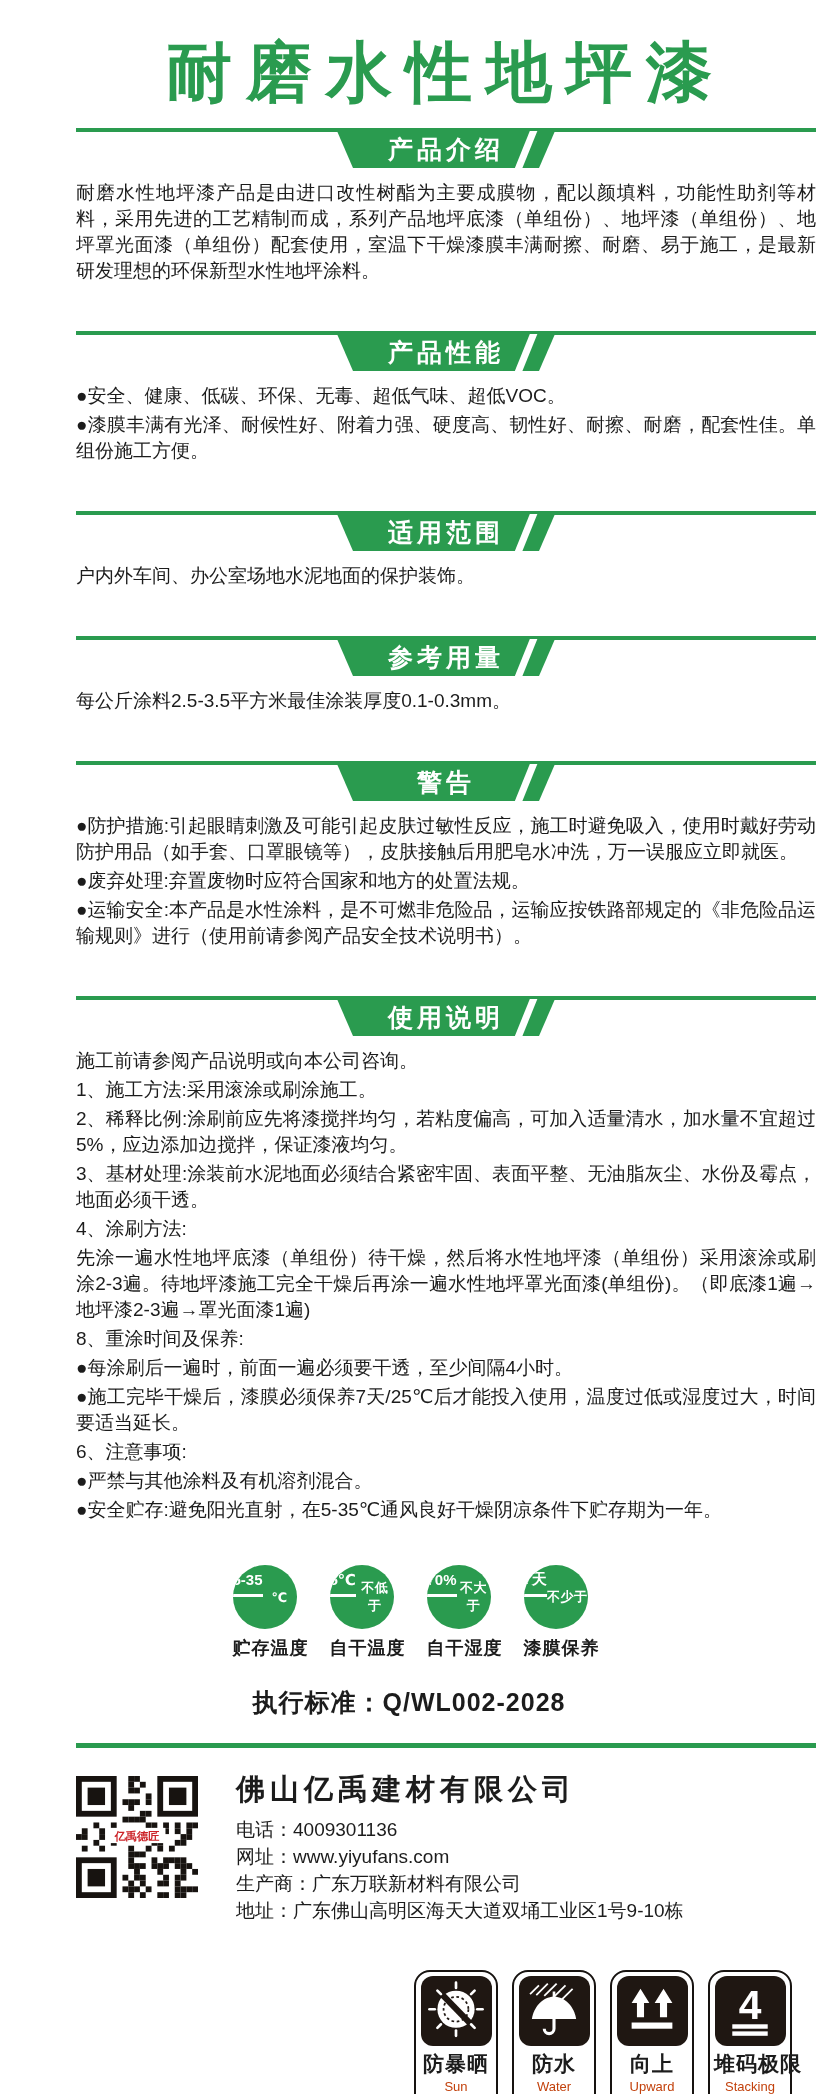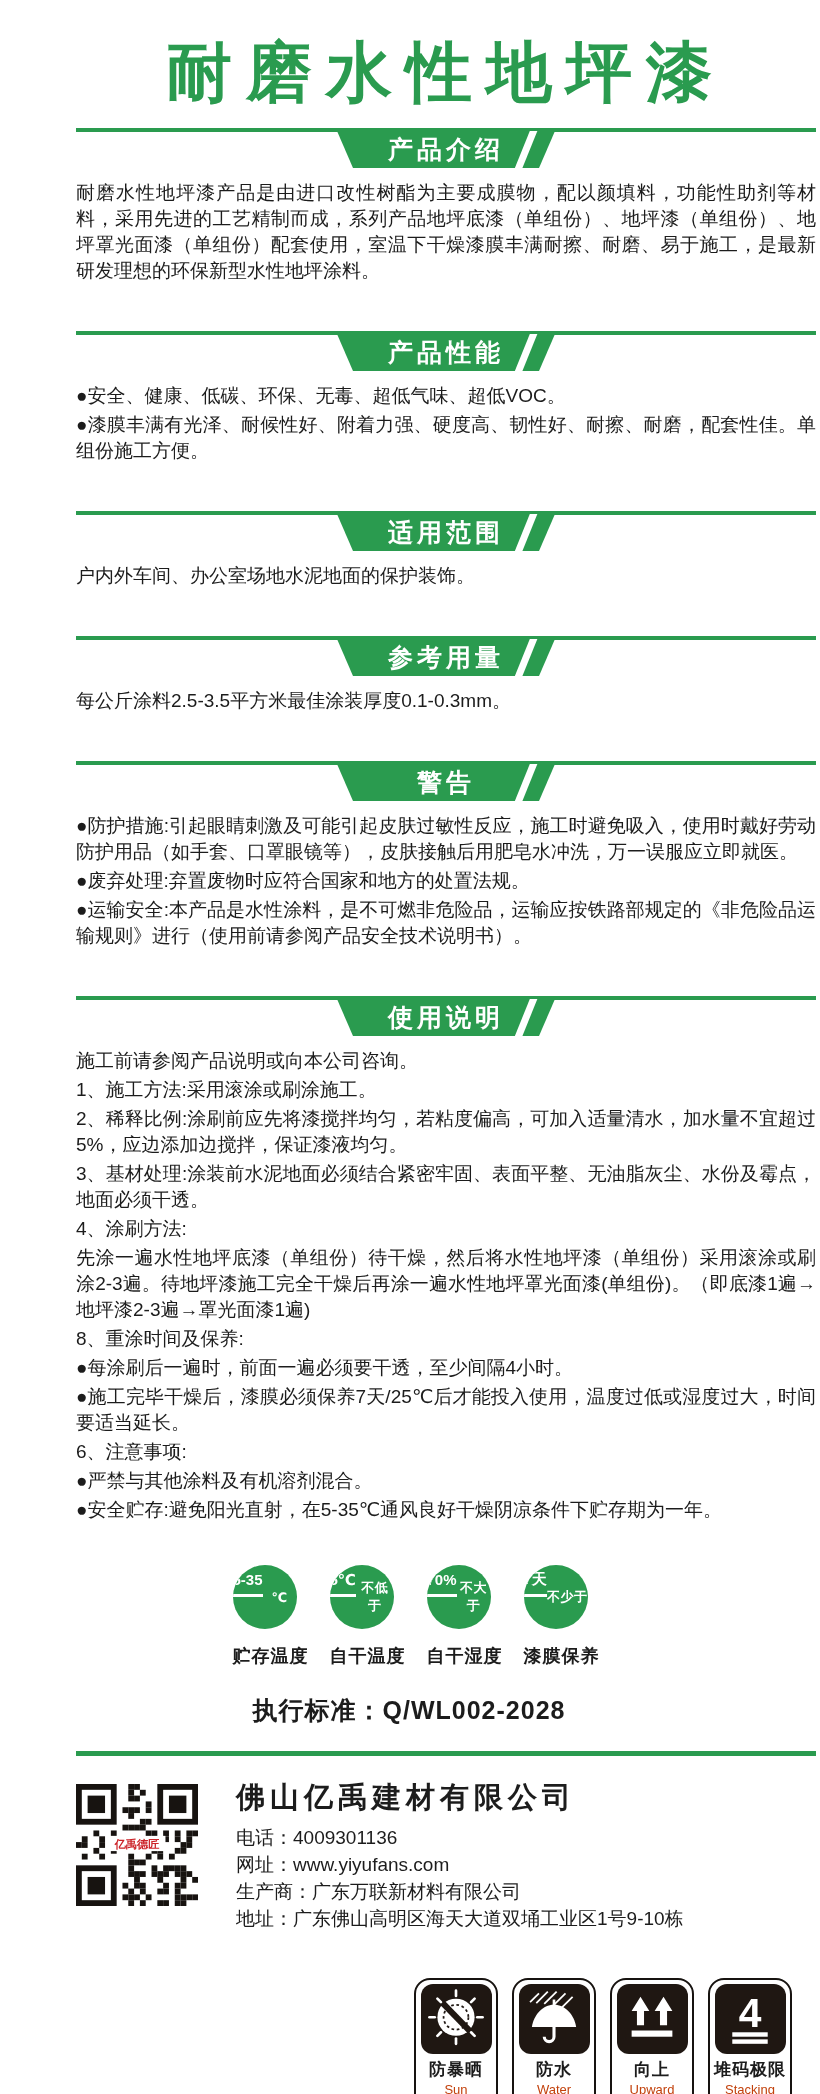--- a/index.html
+++ b/index.html
@@ -37,41 +37,41 @@
   .badges{display:flex;justify-content:center;gap:33px;margin:42px 72px 0 0;}
   .badge{width:64px;text-align:center;}
   .badge-circle{
     width:64px;height:64px;border-radius:50%;background:#2a9b4f;color:#fff;
     display:flex;flex-direction:row;overflow:hidden;
   }
   .b-top{height:29px;display:flex;align-items:center;justify-content:center;
     border-bottom:3px solid #fff;font-size:15px;font-weight:bold;}
   .b-bot{flex:1;display:flex;align-items:center;justify-content:center;
     font-size:13px;font-weight:bold;letter-spacing:0.5px;}
-  .badge-label{margin-top:15px;font-size:18px;font-weight:bold;letter-spacing:1px;white-space:nowrap;}
+  .badge-label{margin-top:7px;font-size:18px;font-weight:bold;letter-spacing:1px;white-space:nowrap;}
   
   .standard{margin:26px 74px 0 0;text-align:center;font-size:25px;font-weight:bold;letter-spacing:1px;}
   
   .company-rule{height:5px;background:#2a9b4f;margin:24px 40px 0 40px;}
   .company{display:flex;margin:22px 40px 0 40px;}
   .qr{width:122px;height:122px;flex:0 0 auto;margin-top:6px;}
   .company-info{margin-left:38px;}
   .company-name{font-size:29px;font-weight:bold;letter-spacing:5px;margin:0 0 6px 0;white-space:nowrap;}
   .company-line{font-size:19px;line-height:27px;font-weight:500;white-space:nowrap;}
   
   .care-row{display:flex;justify-content:flex-end;gap:14px;margin:46px 64px 0 0;}
   .care-box{
     width:84px;border:2.5px solid #171310;border-radius:16px;background:#fff;
     padding:4px 4px 6px 4px;text-align:center;box-sizing:border-box;
   }
   .care-glyph{
     width:71px;height:70px;background:#1f1712;border-radius:12px;margin:0 auto;
     display:flex;align-items:center;justify-content:center;
   }
-  .care-zh{font-size:17px;font-weight:bold;margin-top:4px;letter-spacing:1px;white-space:nowrap;}
+  .care-zh{font-size:21px;font-weight:bold;margin-top:4px;letter-spacing:1px;white-space:nowrap;}
   .care-en{font-size:13px;line-height:13px;margin-top:2px;color:#c2410c;}
 </style>
 </head>
 <body>
 
 <div class="sheet">
 
   <h1 class="title">耐磨水性地坪漆</h1>
 
   <div class="content" id="sections">

